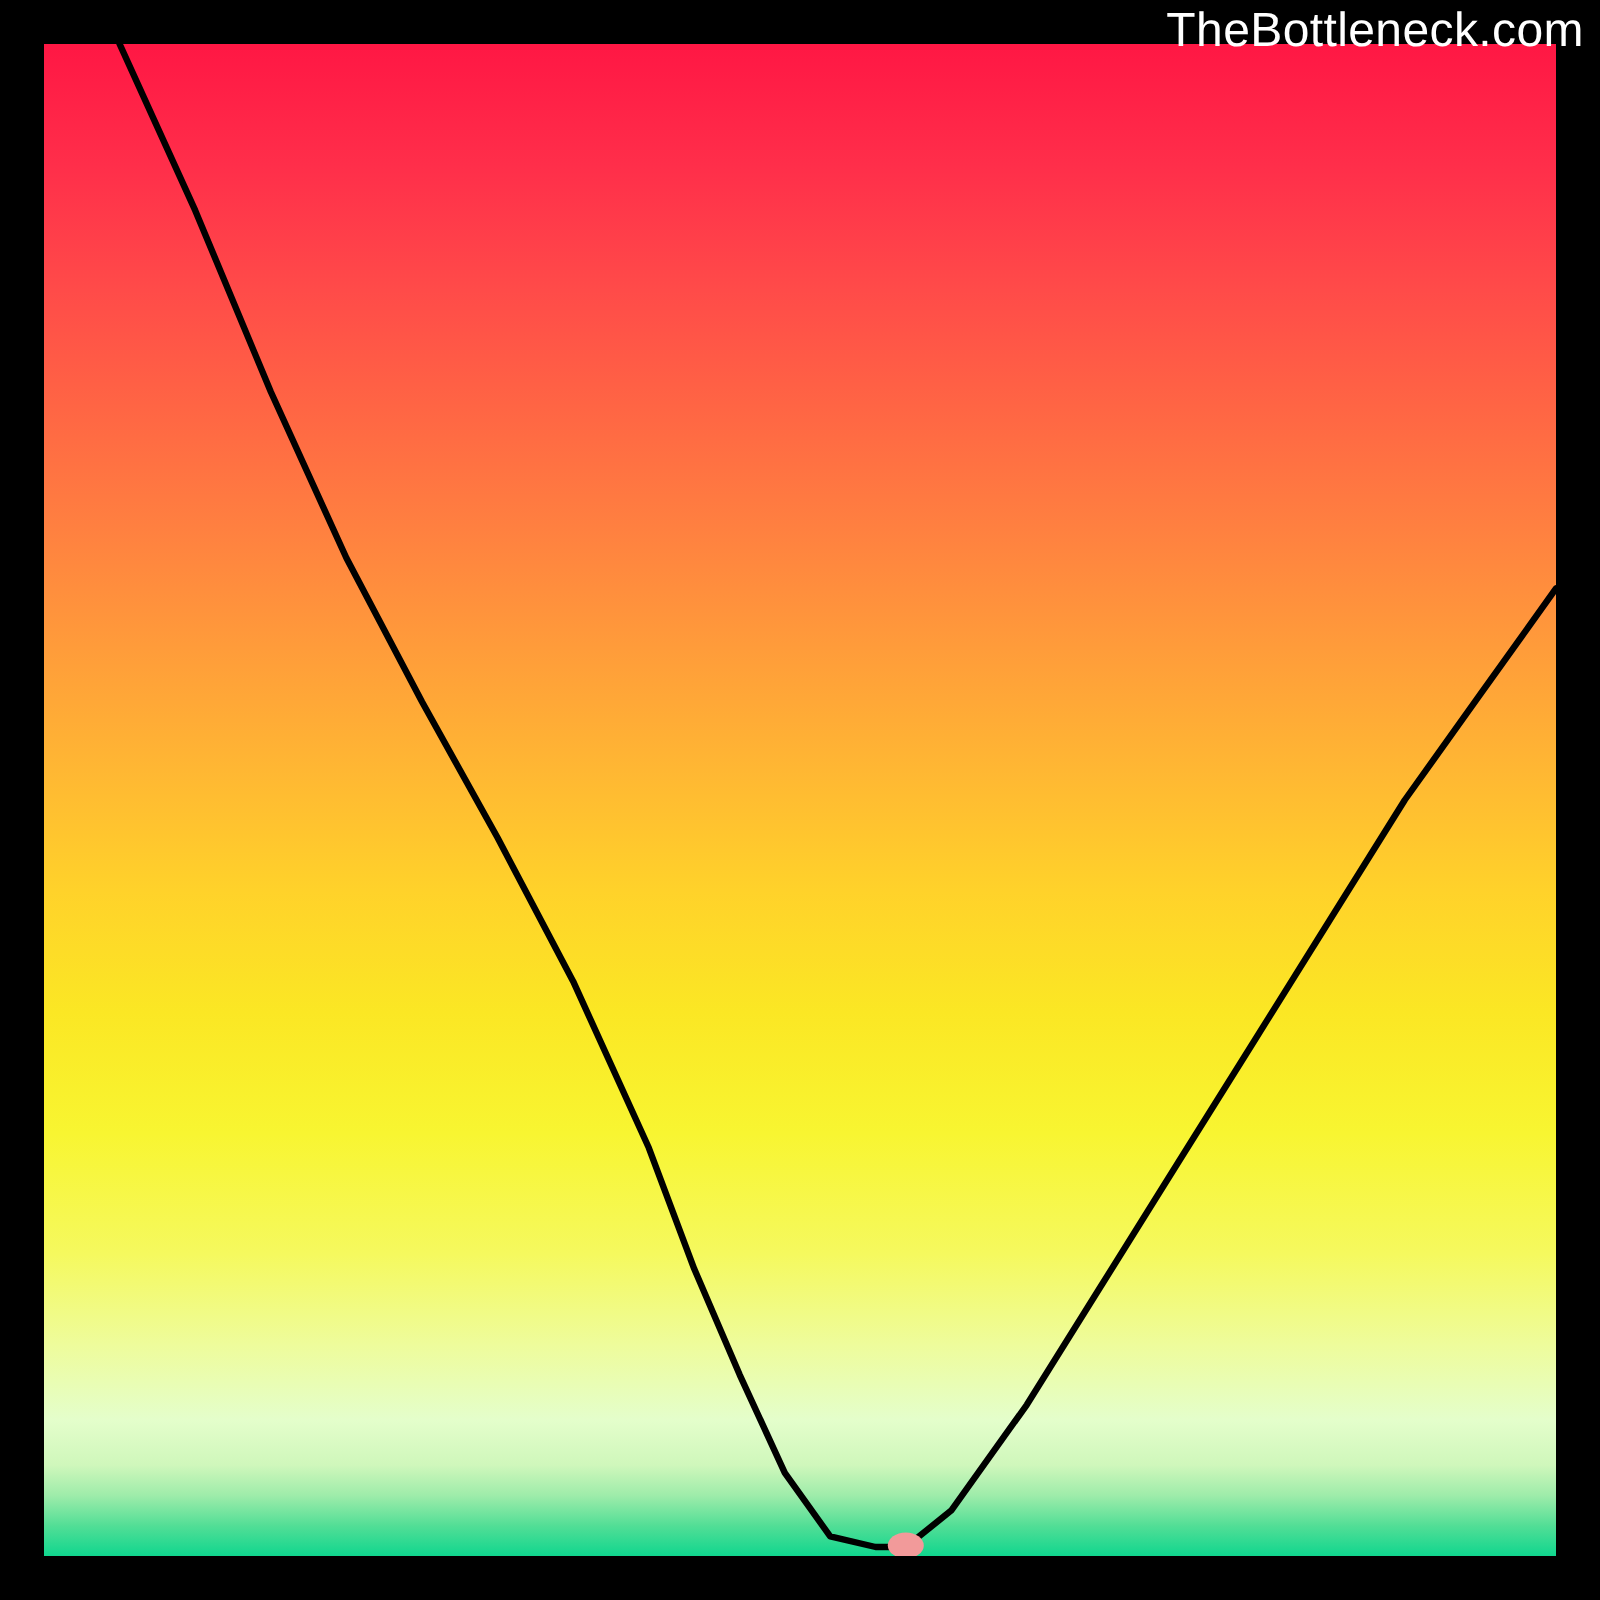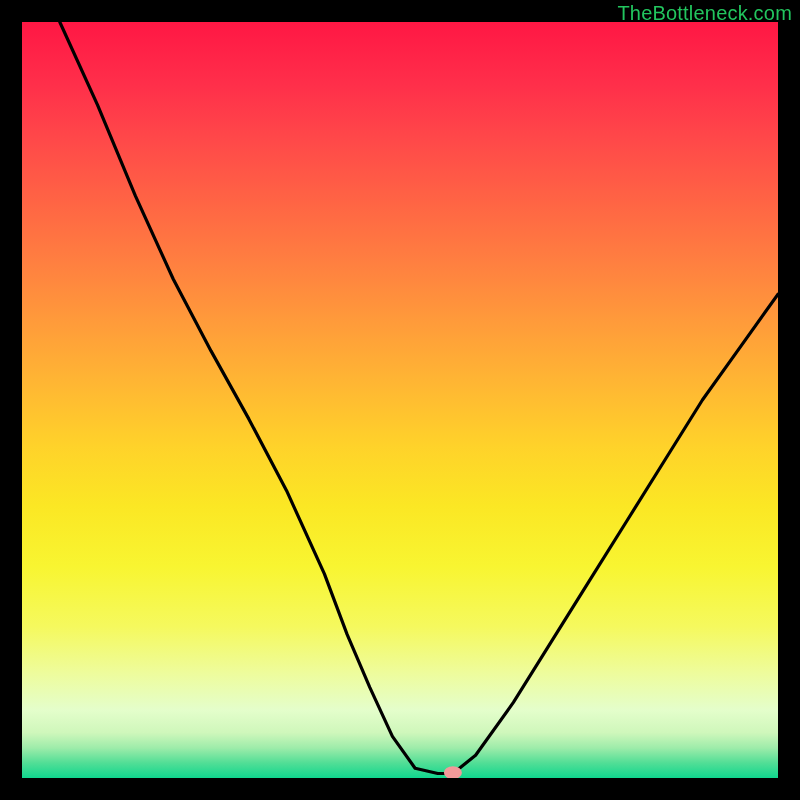--- a/index.html
+++ b/index.html
@@ -33,23 +33,23 @@
       #cff7bb 94%,
       #9eecaa 96%,
       #52de96 98%,
       #10d68e 100%
     );
   }
   .watermark {
     position: absolute;
     top: 2px;
     right: 8px;
-    color: #22c55e;
+    color: #ffffff;
     font-family: Arial, Helvetica, sans-serif;
-    font-size: 20px;
+    font-size: 24px;
     font-weight: 500;
     letter-spacing: 0.2px;
   }
   svg.curve {
     position: absolute;
     left: 0;
     top: 0;
     width: 756px;
     height: 756px;
   }

